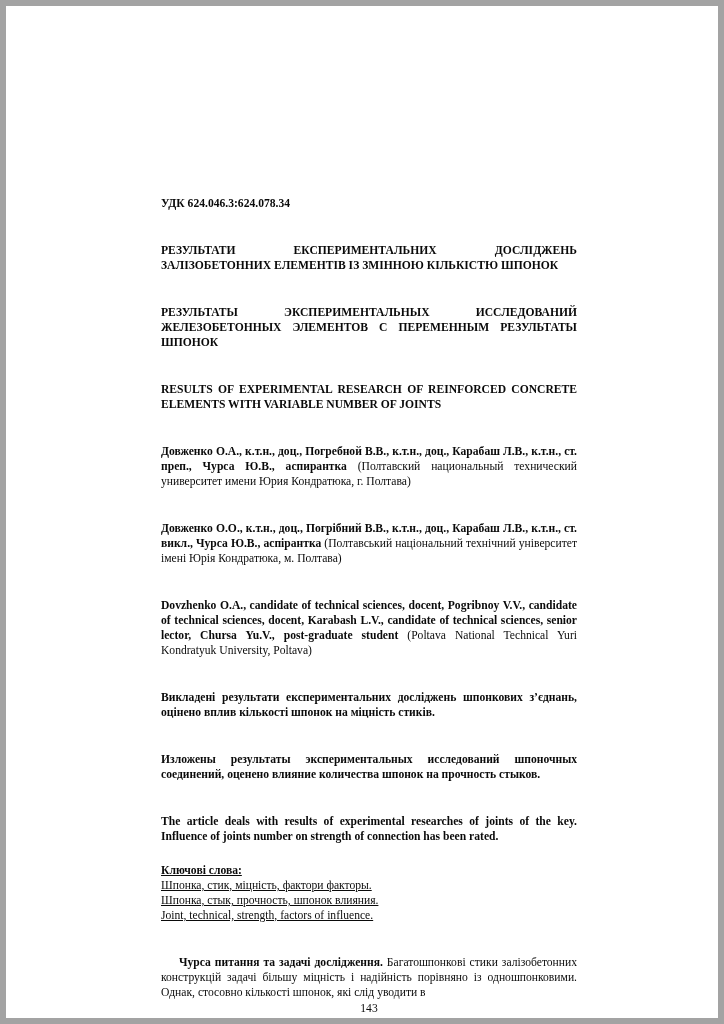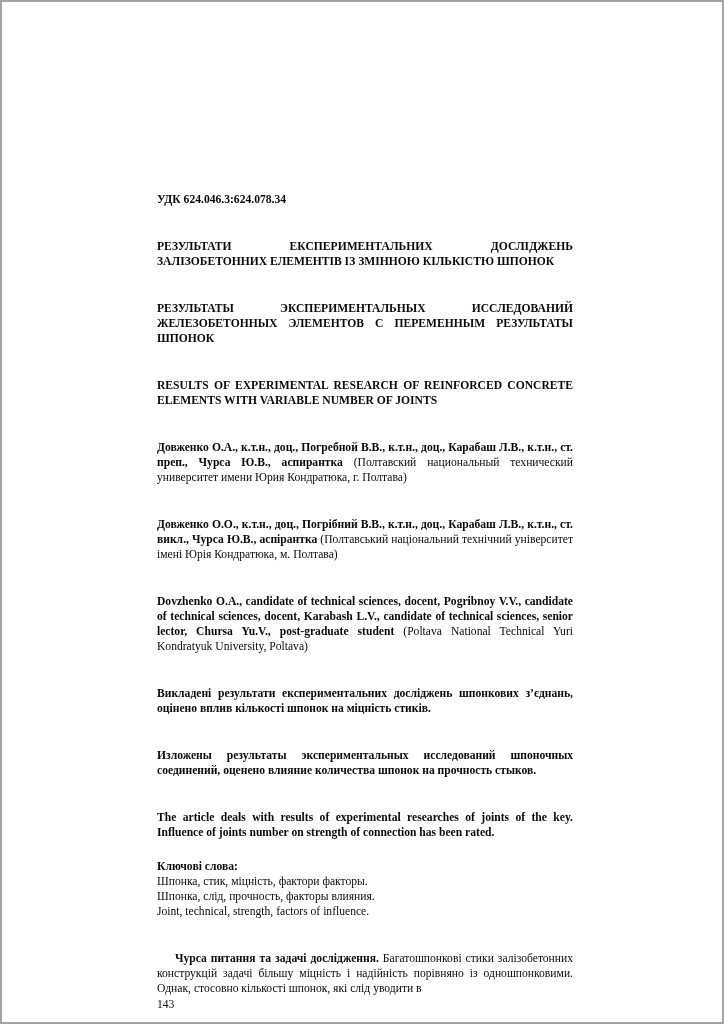--- a/index.html
+++ b/index.html
@@ -8,39 +8,39 @@
     width: 724px;
     height: 1024px;
     font-family: "Liberation Serif", serif;
     color: #000;
   }
   .page {
     position: relative;
     width: 724px;
     height: 1024px;
     background: #ffffff;
-    border: 2px solid #a3a3a3;
+    border: 6px solid #a3a3a3;
   }
   .content {
     position: absolute;
     left: 155px;
     top: 190px;
     width: 416px;
     font-size: 11.6px;
     line-height: 15px;
     color: #0a0a0a;
   }
   p { margin: 0 0 15px 0; }
   .just { text-align: justify; margin-top: 32px; }
   .bold { font-weight: bold; }
   .abstract { margin-bottom: 19px; }
   .kw { margin-bottom: 17px; }
-  .kw .kw-line { text-align: left; }
+  .kw .kw-line { text-align: left; text-decoration: underline; }
   .body-para { text-indent: 18px; margin-bottom: 1px; }
-  .pagenum { }
+  .pagenum { text-align: center; }
 </style>
 </head>
 <body>
 
 <div class="page">
   <div class="content">
 
     <p class="bold">УДК 624.046.3:624.078.34</p>
 
     <p class="bold just">РЕЗУЛЬТАТИ ЕКСПЕРИМЕНТАЛЬНИХ ДОСЛІДЖЕНЬ ЗАЛІЗОБЕТОННИХ ЕЛЕМЕНТІВ ІЗ ЗМІННОЮ КІЛЬКІСТЮ ШПОНОК</p>
@@ -57,21 +57,21 @@
 
     <p class="bold just abstract">Викладені результати експериментальних досліджень шпонкових з’єднань, оцінено вплив кількості шпонок на міцність стиків.</p>
 
     <p class="bold just abstract">Изложены результаты экспериментальных исследований шпоночных соединений, оценено влияние количества шпонок на прочность стыков.</p>
 
     <p class="bold just abstract">The article deals with results of experimental researches of joints of the key. Influence of joints number on strength of connection has been rated.</p>
 
     <div class="kw">
       <div class="kw-line bold">Ключові слова:</div>
       <div class="kw-line">Шпонка, стик, міцність, фактори факторы.</div>
-      <div class="kw-line">Шпонка, слід, прочность, факторы влияния.</div>
+      <div class="kw-line">Шпонка, стык, прочность, шпонок влияния.</div>
       <div class="kw-line">Joint, technical, strength, factors of influence.</div>
     </div>
 
     <p class="just body-para"><span class="bold">Чурса питання та задачі дослідження.</span><span> Багатошпонкові стики залізобетонних конструкцій задачі більшу міцність і надійність порівняно із одношпонковими. Однак, стосовно кількості шпонок, які слід уводити в</span></p>
 
     <div class="pagenum">143</div>
 
   </div>
 </div>
 

